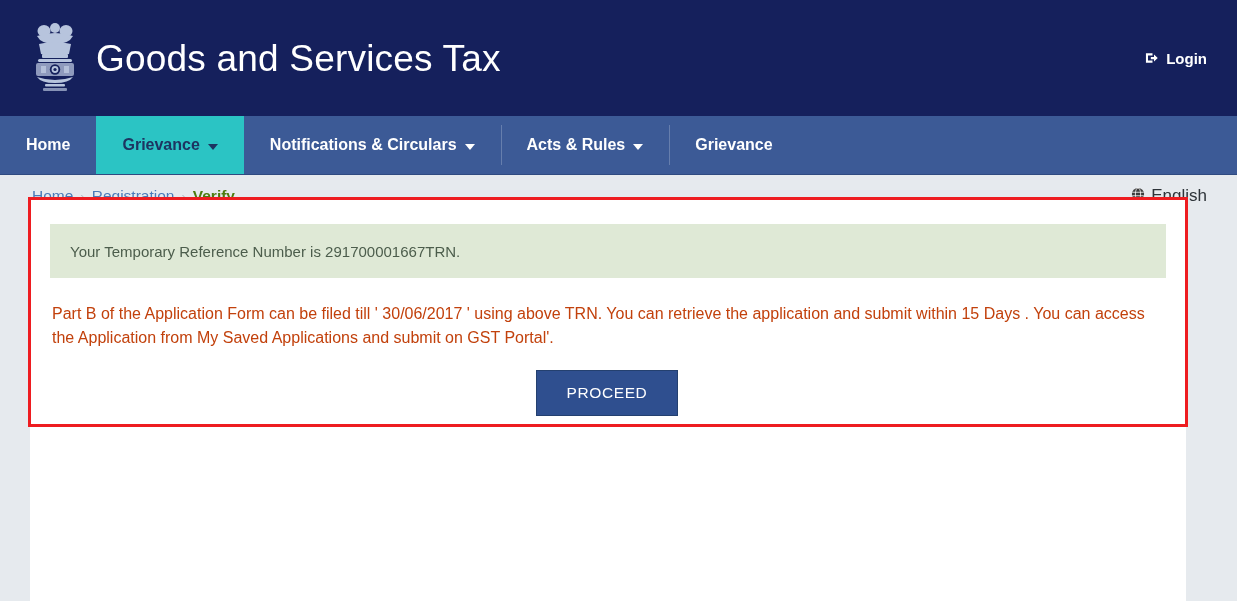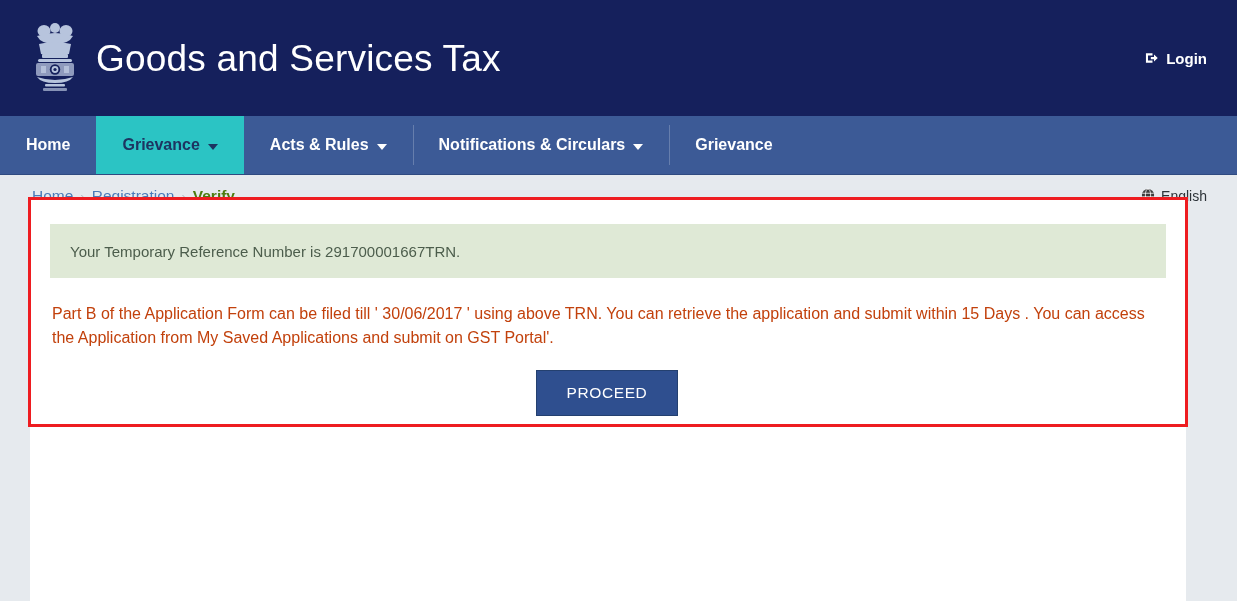--- a/index.html
+++ b/index.html
@@ -111,21 +111,21 @@
     margin: 0 7px;
     font-size: 13px;
   }
   .crumb-current { color: #4d7c0f; font-weight: bold; }
   .lang {
     margin-left: auto;
     display: flex;
     align-items: center;
     gap: 6px;
     color: #2d3338;
-    font-size: 14px;
+    font-size: 17px;
     cursor: pointer;
   }
 
   
   .panel {
     position: absolute;
     left: 30px;
     top: 197px;
     width: 1156px;
     bottom: 0;
@@ -224,25 +224,25 @@
 
 <div class="nav">
   <div class="nav-item">
     <span>Home</span>
   </div>
   <div class="nav-item active">
     <span>Grievance</span>
     <span class="caret"></span>
   </div>
   <div class="nav-item">
+    <span>Notifications &amp; Circulars</span>
+    <span class="caret"></span>
+  </div>
+  <div class="nav-item">
     <span>Acts &amp; Rules</span>
-    <span class="caret"></span>
-  </div>
-  <div class="nav-item">
-    <span>Notifications &amp; Circulars</span>
     <span class="caret"></span>
   </div>
   <div class="nav-item">
     <span>Grievance</span>
   </div>
 </div>
 
 <div class="crumb-bar">
   <div class="crumbs">
     <span class="crumb-link">Home</span>

